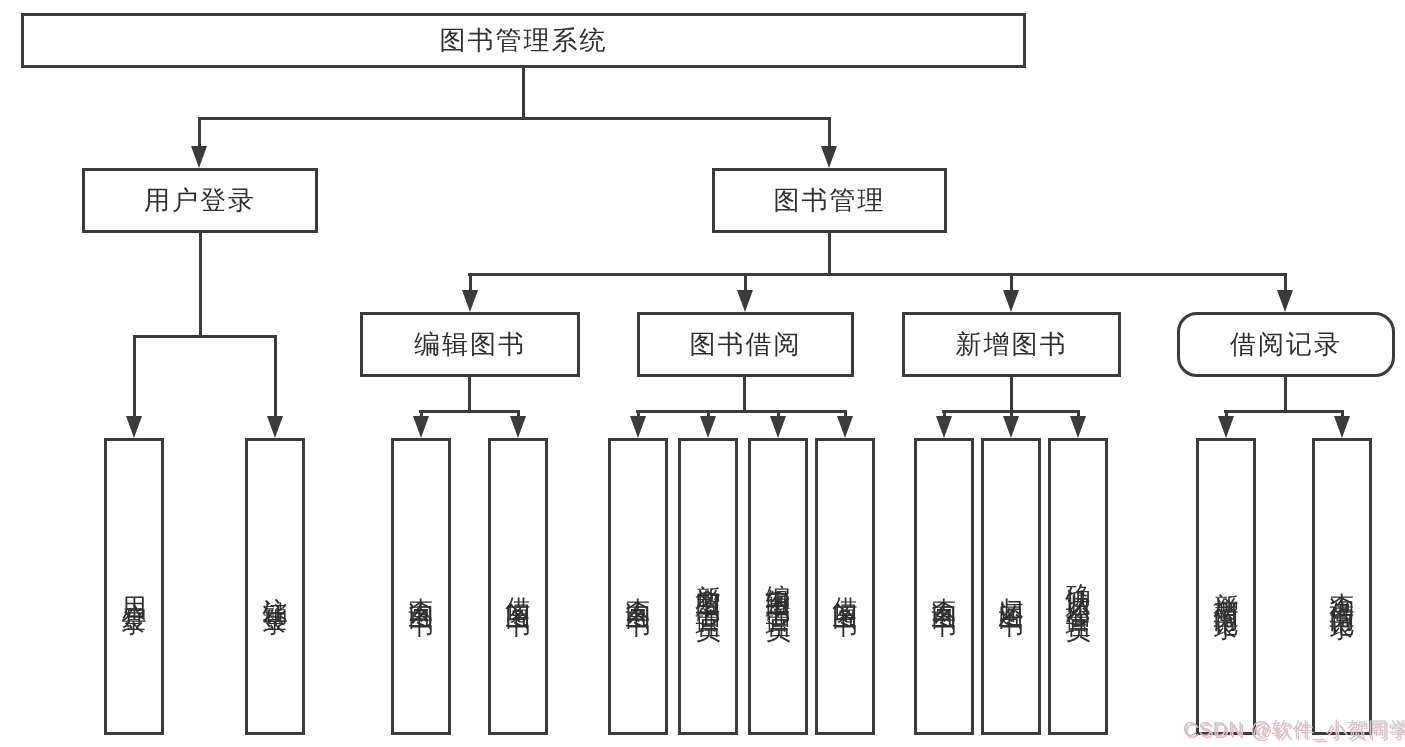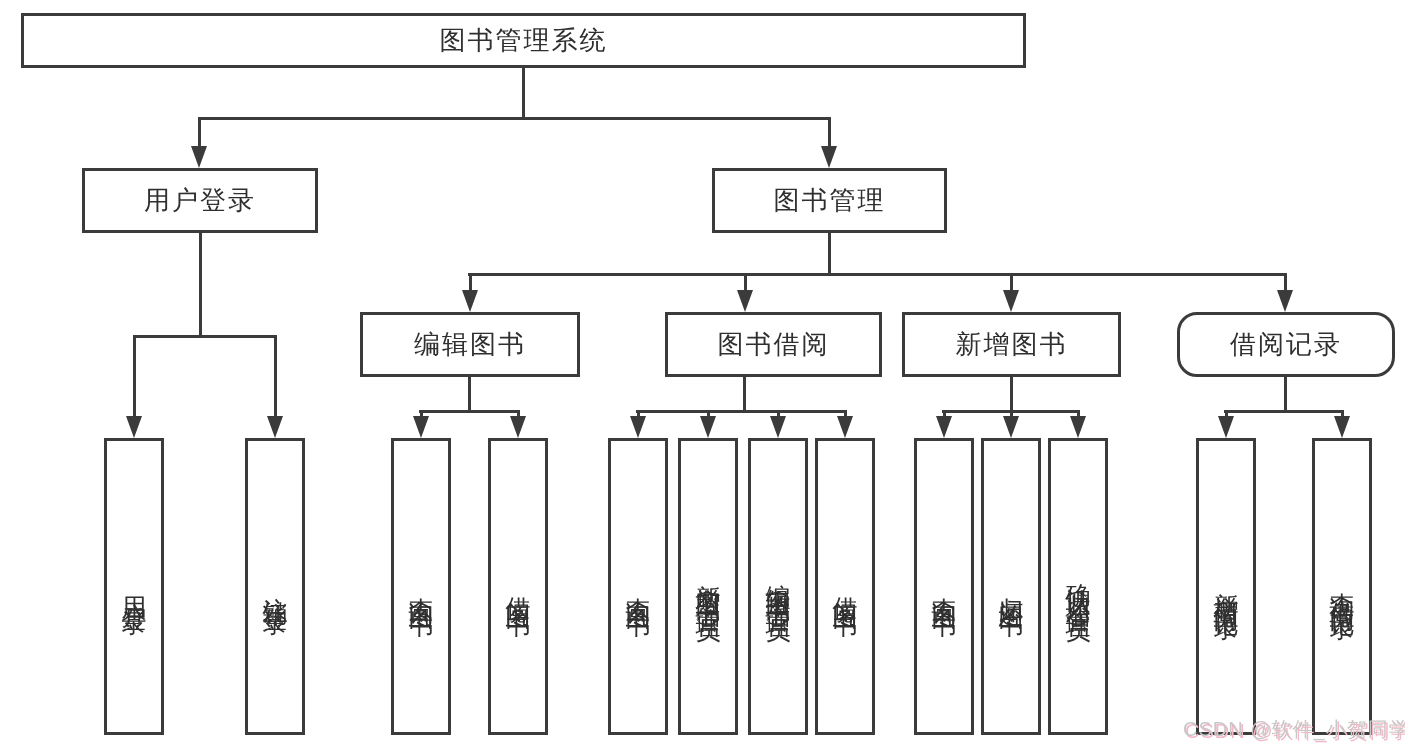--- a/index.html
+++ b/index.html
@@ -98,21 +98,21 @@
   <div class="vline" style="left:828px; top:233px; height:40px;"></div>
   <div class="hline" style="left:468px; top:273px; width:818px;"></div>
   <div class="arrow-down" style="left:462px; top:273px; height:39px;"></div>
   <div class="arrow-down" style="left:737px; top:273px; height:39px;"></div>
   <div class="arrow-down" style="left:1003px; top:273px; height:39px;"></div>
   <div class="arrow-down" style="left:1277px; top:273px; height:39px;"></div>
 
   <div class="box" style="left:360px; top:312px; width:220px; height:65px;">
     <span>编辑图书</span>
   </div>
-  <div class="box" style="left:637px; top:312px; width:217px; height:65px;margin-left:28px;">
+  <div class="box" style="left:637px; top:312px; width:217px; height:65px;">
     <span>图书借阅</span>
   </div>
   <div class="box" style="left:902px; top:312px; width:219px; height:65px;">
     <span>新增图书</span>
   </div>
   <div class="box" style="left:1177px; top:312px; width:218px; height:65px;border-radius:20px;">
     <span>借阅记录</span>
   </div>
 
   <div class="vline" style="left:468px; top:377px; height:36px;"></div>

